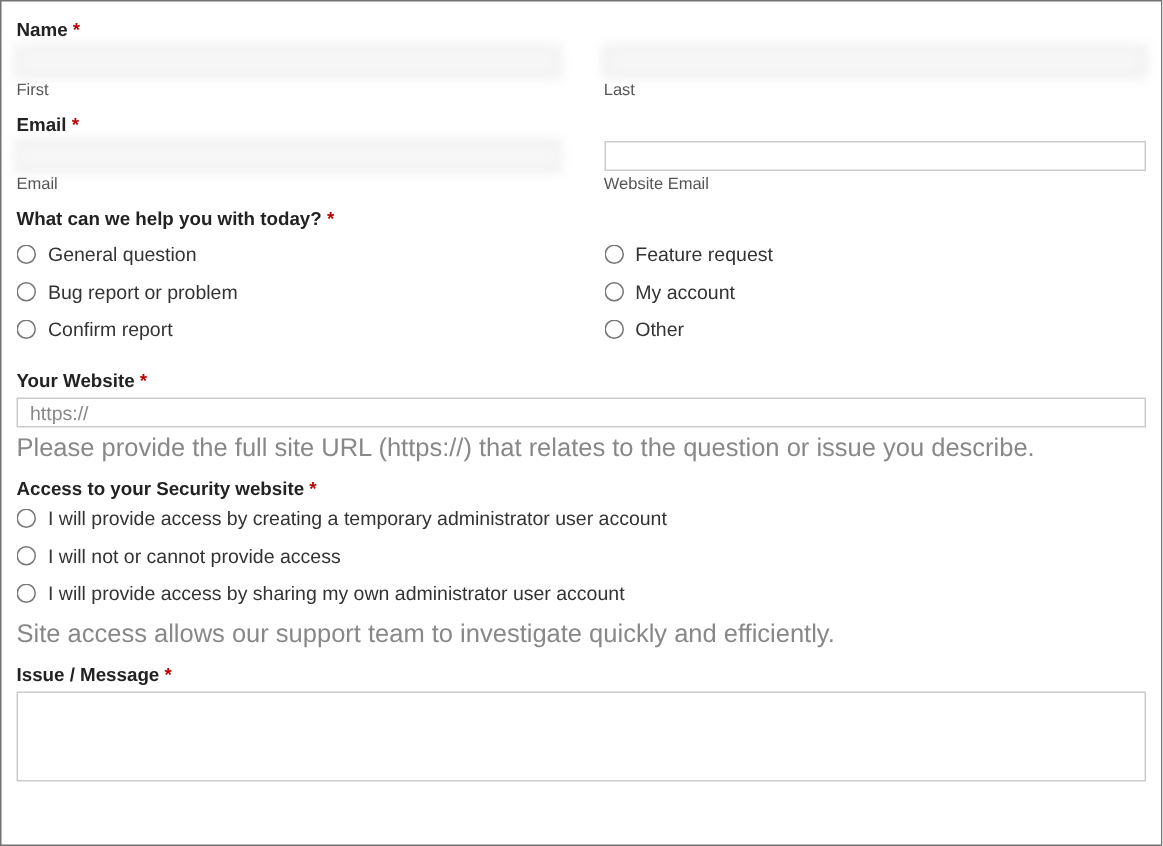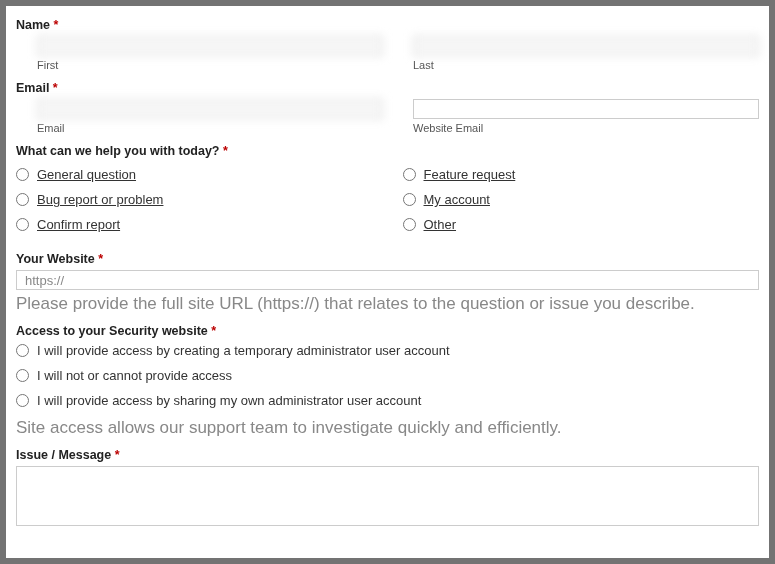--- a/index.html
+++ b/index.html
@@ -7,36 +7,35 @@
     margin: 0;
     padding: 0;
     font-family: Verdana, Geneva, sans-serif;
     font-size: 12px;
     color: #333;
     background: #fff;
   }
   .wrap {
     width: 775px;
     height: 564px;
-    border: 6px solid #737373;
+    border: 1px solid #737373;
     padding: 8px 10px 0 10px;
     position: relative;
     overflow: hidden;
   }
   .field-label {
     font-weight: bold;
     font-size: 12.5px;
     color: #222;
     margin: 4px 0 4px 0;
   }
   .req { color: #b00; }
   .row {
     display: flex;
     gap: 30px;
-    margin-left: 21px;
   }
   .col {
     flex: 1;
   }
   .text-input {
     width: 100%;
     height: 20px;
     border: 1px solid #ccc;
     padding: 4px 8px;
     font-size: 13px;
@@ -52,21 +51,20 @@
     font-size: 17px;
     color: #888;
     margin-top: 4px;
   }
   .radio-grid {
     display: flex;
     gap: 30px;
   }
   .radio-col {
     flex: 1;
-    text-decoration: underline;
   }
   .radio-item {
     display: flex;
     align-items: center;
     gap: 8px;
     margin: 5px 0 10px 0;
     font-size: 13px;
     color: #333;
   }
   .radio-item input { margin: 0; }

